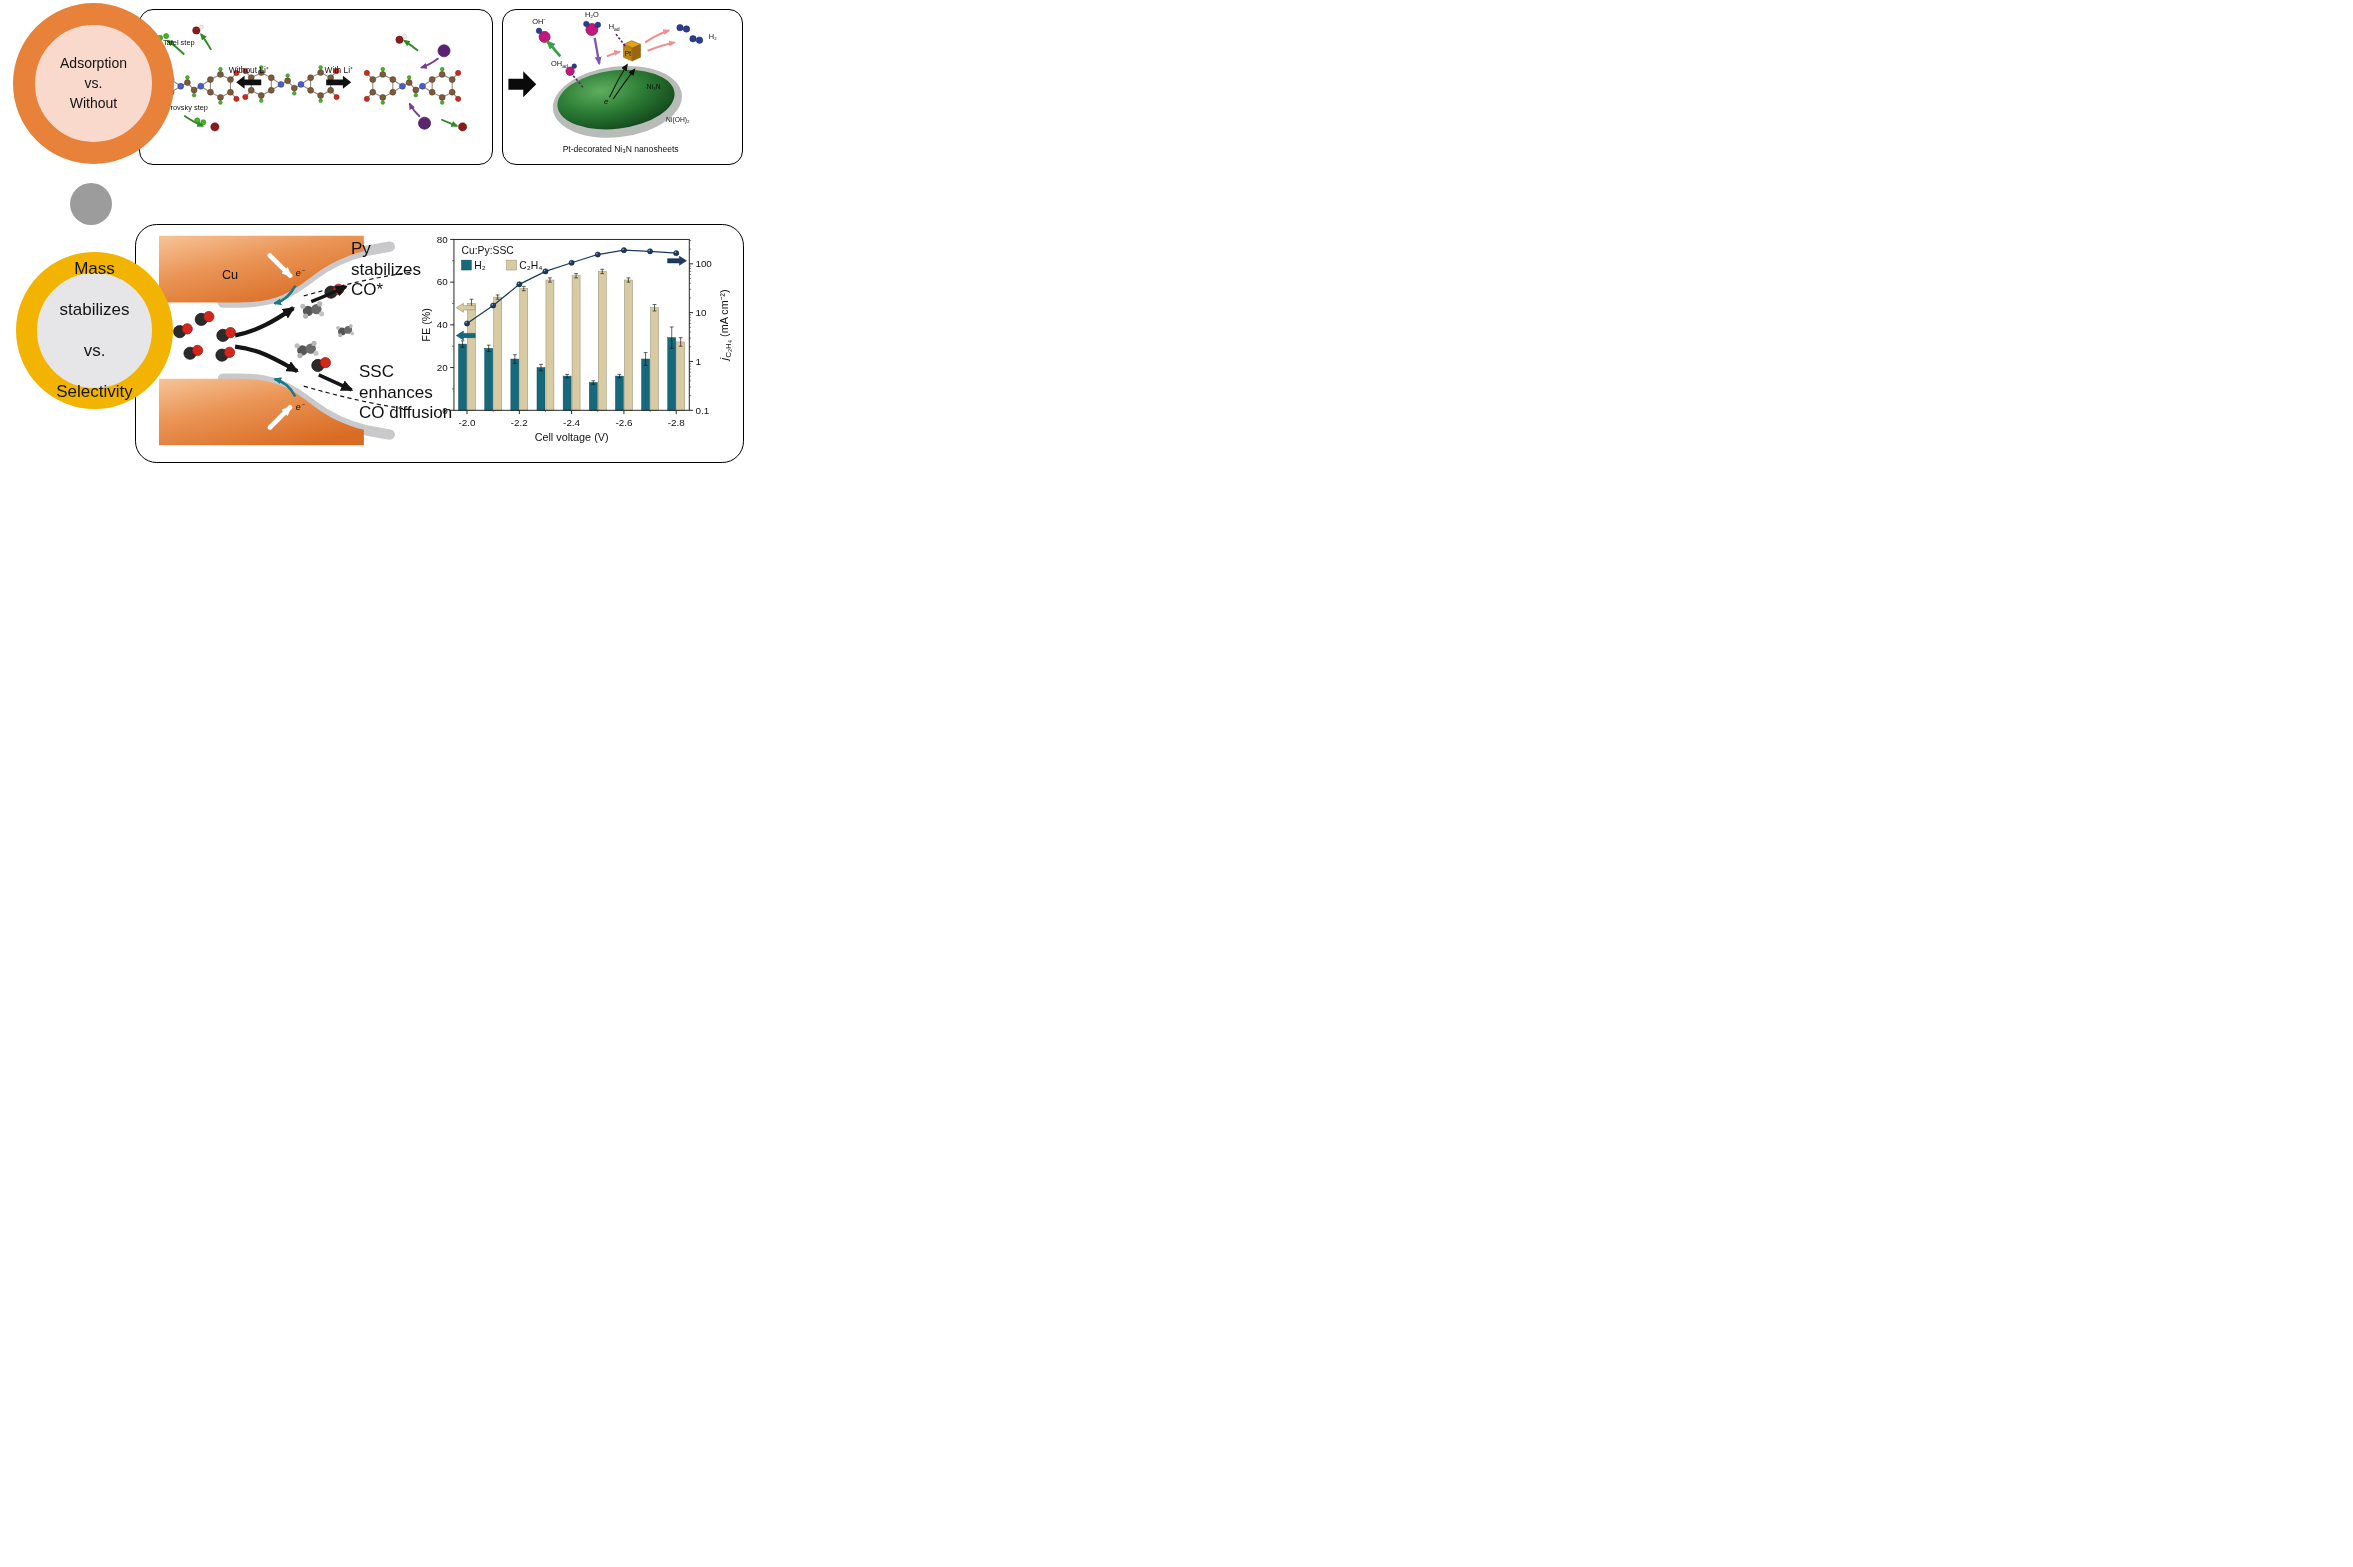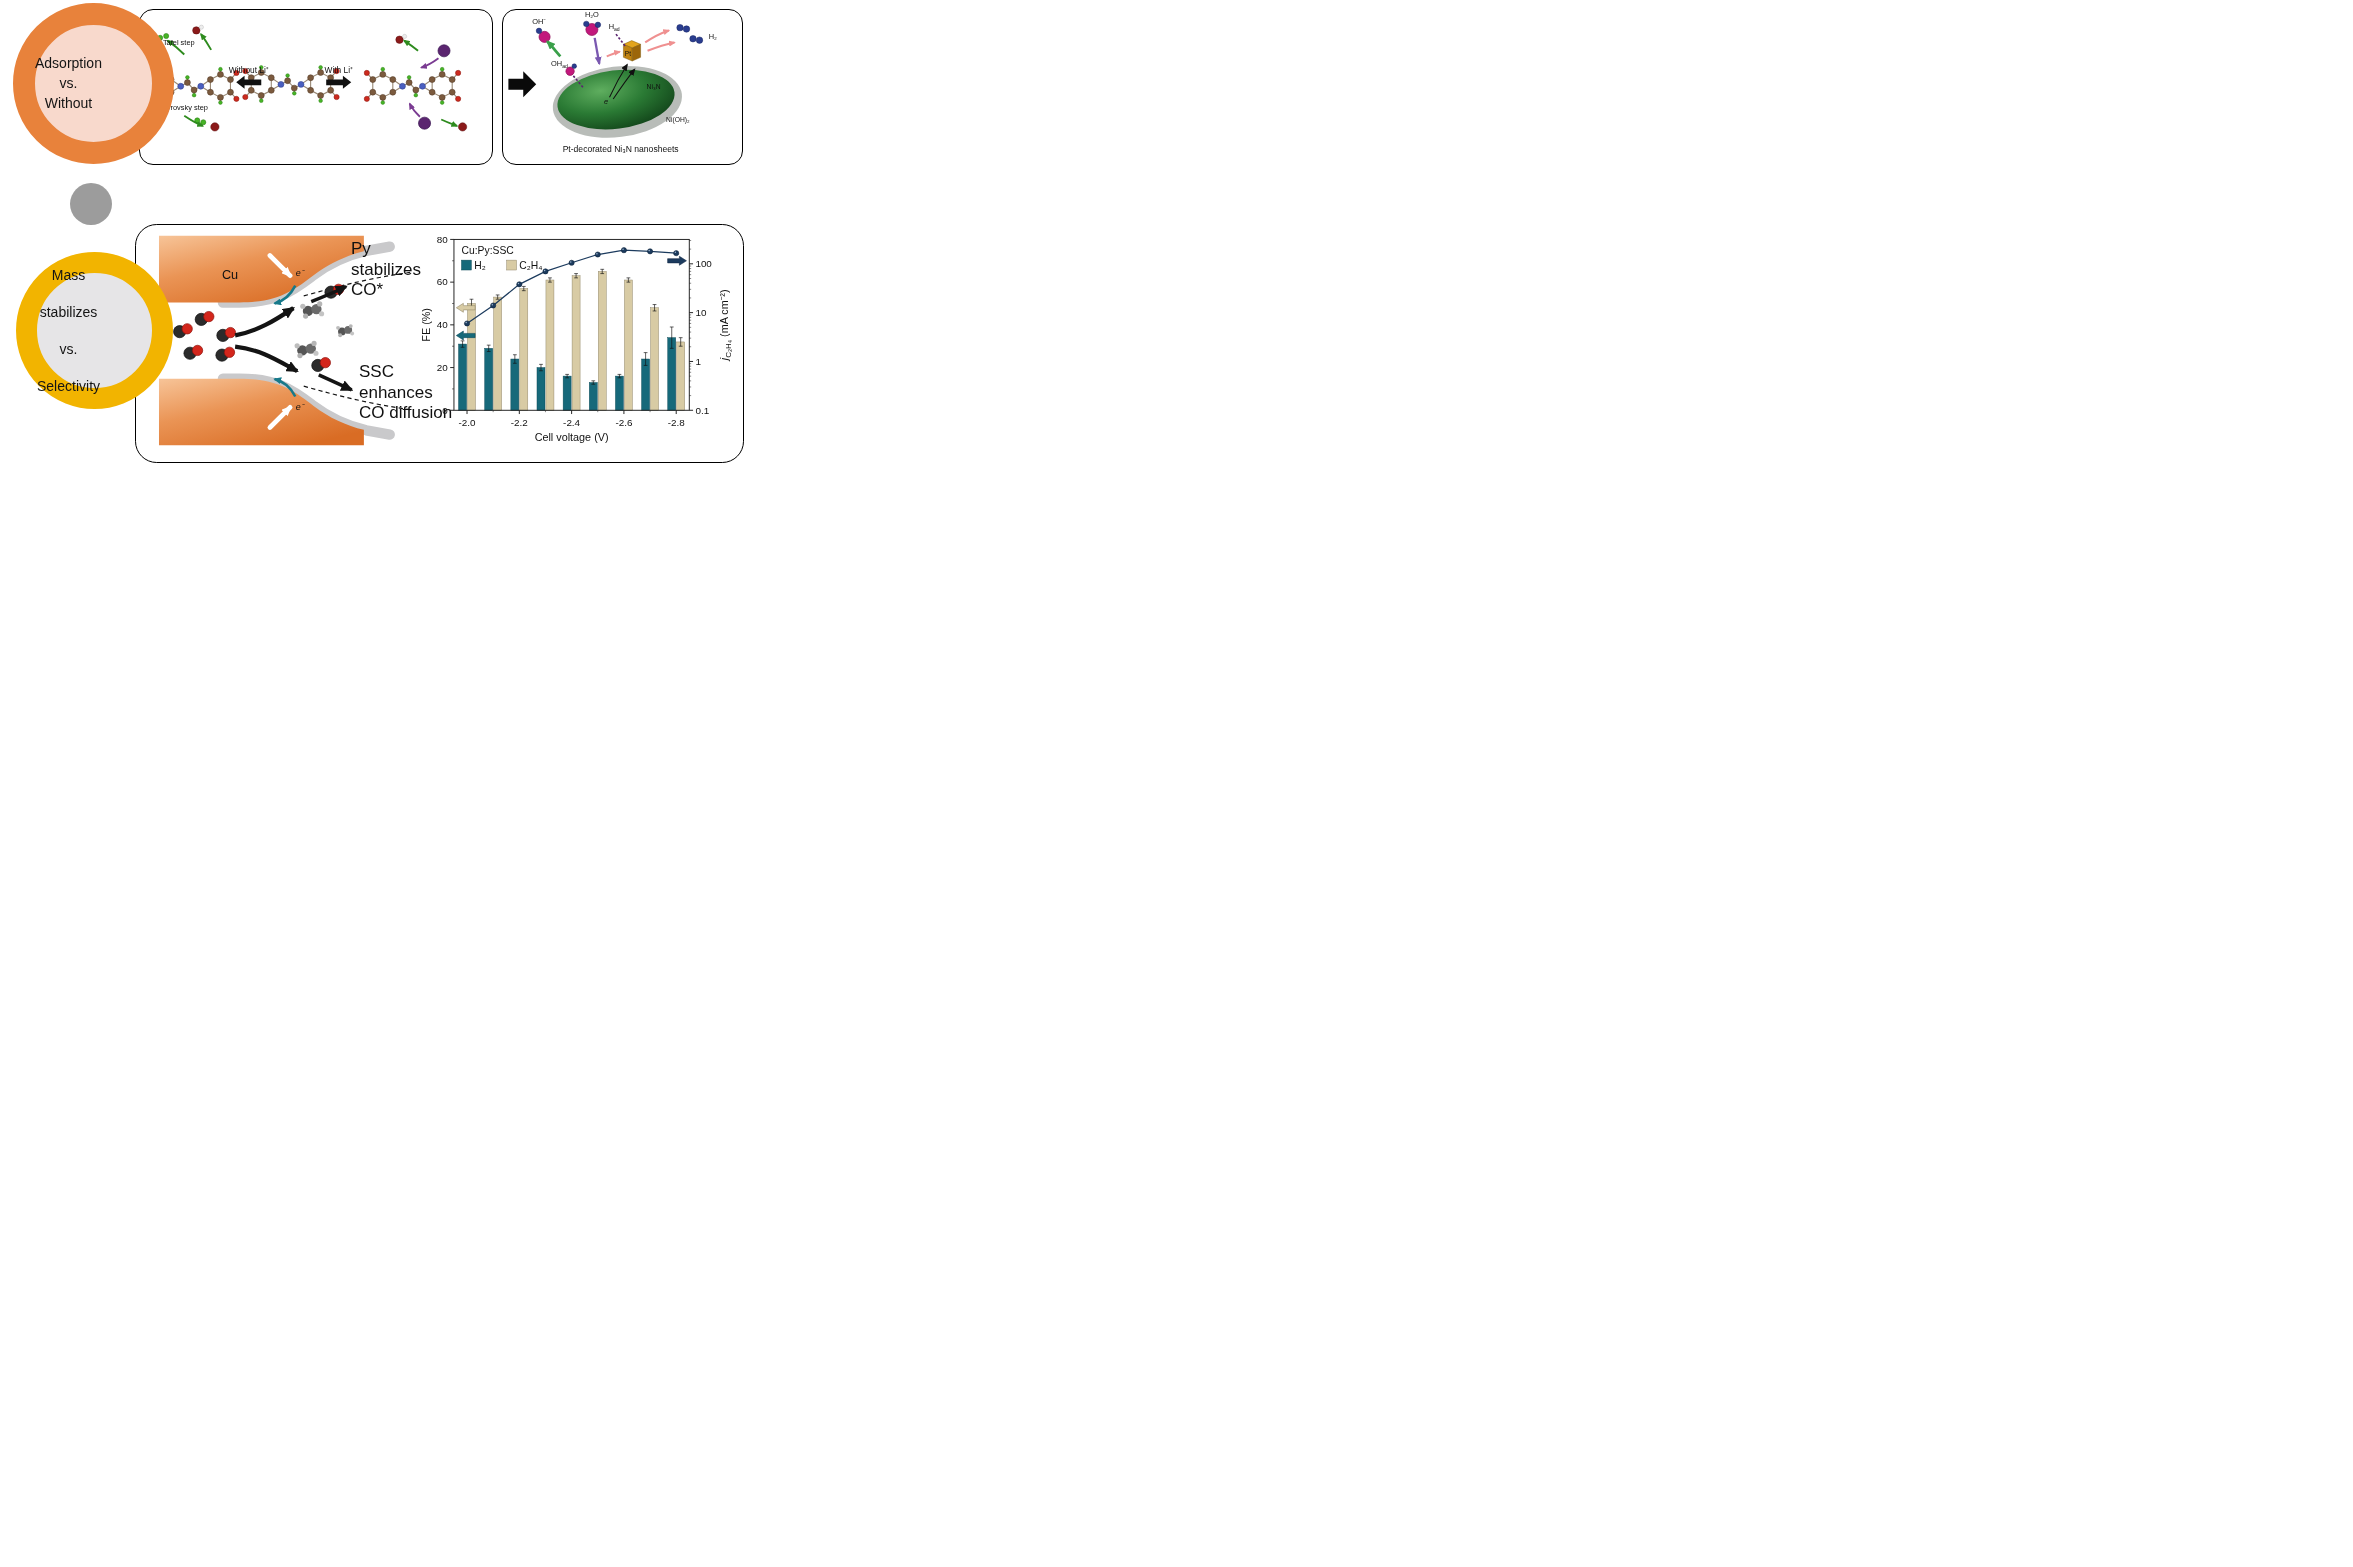--- a/index.html
+++ b/index.html
@@ -8,25 +8,25 @@
          font-family:"Liberation Sans",sans-serif;overflow:hidden}
   .panel{position:absolute;background:#fff;border:1.4px solid #000;z-index:1}
   #panel-li{left:139px;top:9.4px;width:354px;height:156px;border-radius:14px}
   #panel-pt{left:502px;top:9.4px;width:241px;height:156px;border-radius:14px}
   #panel-co{left:135px;top:224px;width:609px;height:239px;border-radius:21.7px}
   .panel>svg{position:absolute}
   #li-svg,#pt-svg{left:0;top:0;width:100%;height:100%}
   #co-illus{left:16px;top:6.6px;width:264px;height:219px}
   #chart-svg{left:285px;top:3.8px;width:313px;height:227px}
   .bubble{position:absolute;border-radius:50%;display:flex;align-items:center;
-          text-align:center;z-index:4}
+          justify-content:center;text-align:center;z-index:4}
   .bubble.orange{left:13px;top:2.8px;width:161px;height:161px;border:22px solid #e8823b;background:#f8d9cc}
   .bubble.yellow{left:16px;top:252px;width:157px;height:157px;border:21.7px solid #f2b400;background:#e6e5e7}
   .bubble-lines{display:flex;flex-direction:column;gap:4.2px;font-size:14px;color:#141414}
-  .bubble.yellow .bubble-lines{font-size:14px;gap:21px}
+  .bubble.yellow .bubble-lines{font-size:17px;gap:21px}
   .dot{position:absolute;left:70px;top:183px;width:42px;height:42px;border-radius:50%;
        background:#9c9c9c;z-index:2}
   .note{position:absolute;font-size:17px;line-height:1.22;color:#111;z-index:3}
   #py-note{left:215px;top:14px;width:82px}
   #ssc-note{left:223px;top:137px;width:97px}
   svg text{font-family:"Liberation Sans",sans-serif;fill:#111}
   .defs-svg{position:absolute;width:0;height:0}
 </style>
 </head>
 <body>

